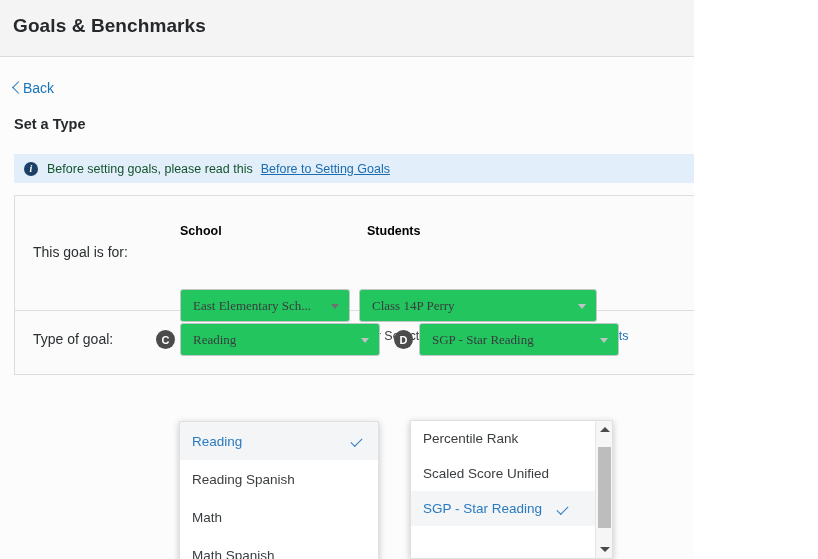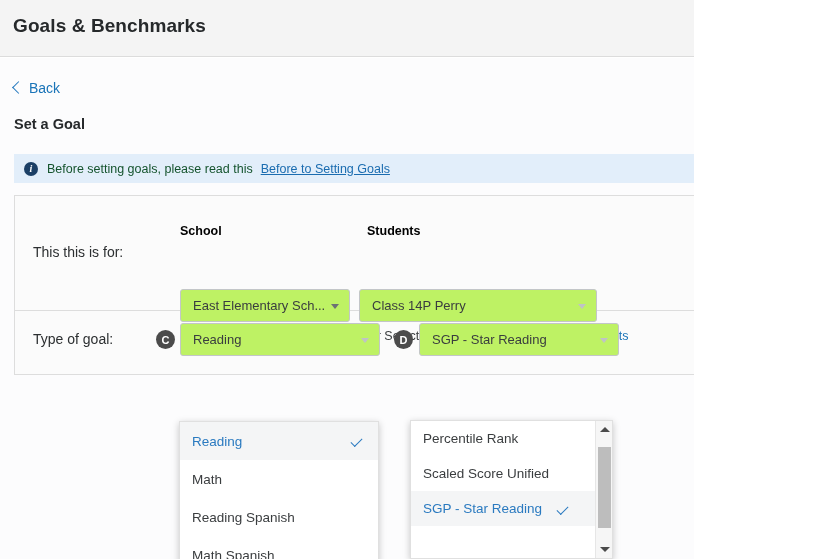--- a/index.html
+++ b/index.html
@@ -24,21 +24,21 @@
   }
 
   
   .body-area {
     position: absolute; left: 0; top: 58px; width: 818px; height: 501px;
     background: #fcfcfd;
   }
 
   .back-link {
     position: absolute; left: 14px; top: 22px;
-    display: flex; align-items: center; gap: 6px;
+    display: flex; align-items: center; gap: 0;
     color: #1a74b8; font-size: 14px; cursor: pointer;
   }
   .back-chev {
     display: inline-block; width: 9px; height: 9px;
     border-left: 1.6px solid #2176bd; border-bottom: 1.6px solid #2176bd;
     transform: rotate(45deg); margin-bottom: 1px;
   }
 
   .section-title {
     position: absolute; left: 14px; top: 58px;
@@ -80,22 +80,22 @@
 
   .field-label {
     position: absolute; font-size: 12.5px; font-weight: bold; color: #000000;
   }
   .school-label { left: 165px; top: 28px; }
   .students-label { left: 352px; top: 28px; }
 
   
   .select-box {
     position: absolute;
-    border: 1px solid #c3c6c8; border-radius: 3px; background: #bef264;
-    display: flex; align-items: center; cursor: pointer;
+    border: 1px solid #c3c6c8; border-radius: 3px; background: #22c55e;
+    display: flex; align-items: center; cursor: pointer; font-family: Liberation Serif, serif;
   }
   .select-value {
     font-size: 13px; color: #3a3d3f; padding-left: 12px; white-space: nowrap; overflow: hidden;
   }
   .caret {
     position: absolute; right: 10px; top: 50%; margin-top: -2px;
     width: 0; height: 0;
     border-left: 4.5px solid transparent;
     border-right: 4.5px solid transparent;
     border-top: 5px solid #6d7174;
@@ -192,32 +192,32 @@
     <div class="app-title">Goals &amp; Benchmarks</div>
   </div>
 
   <div class="body-area">
 
     <div class="back-link">
       <span class="back-chev"></span>
       <span>Back</span>
     </div>
 
-    <div class="section-title">Set a Goal</div>
+    <div class="section-title">Set a Type</div>
 
     <div class="info-banner">
       <span class="info-icon">i</span>
       <span class="info-text">Before setting goals, please read this</span>
       <span class="info-link">Before to Setting Goals</span>
     </div>
 
     <div class="form-panel">
 
       <div class="row-one">
-        <div class="row-label goal-for-label">This this is for:</div>
+        <div class="row-label goal-for-label">This goal is for:</div>
 
         <div class="field-label school-label">School</div>
         <div class="select-box school-select">
           <span class="select-value">East Elementary Sch...</span>
           <span class="caret"></span>
         </div>
 
         <div class="field-label students-label">Students</div>
         <div class="select-box students-select">
           <span class="select-value">Class 14P Perry</span>
@@ -252,24 +252,24 @@
     </div>
 
     <div class="learn-text">Learn</div>
 
     <div class="dropdown dd-goaltype">
       <div class="dd-item selected">
         <span>Reading</span>
         <span class="check"></span>
       </div>
       <div class="dd-item">
+        <span>Reading Spanish</span>
+      </div>
+      <div class="dd-item">
         <span>Math</span>
-      </div>
-      <div class="dd-item">
-        <span>Reading Spanish</span>
       </div>
       <div class="dd-item">
         <span>Math Spanish</span>
       </div>
     </div>
 
     <div class="dropdown dd-measure">
       <div class="dd-inner">
         <div class="dd-item">
           <span>Percentile Rank</span>

